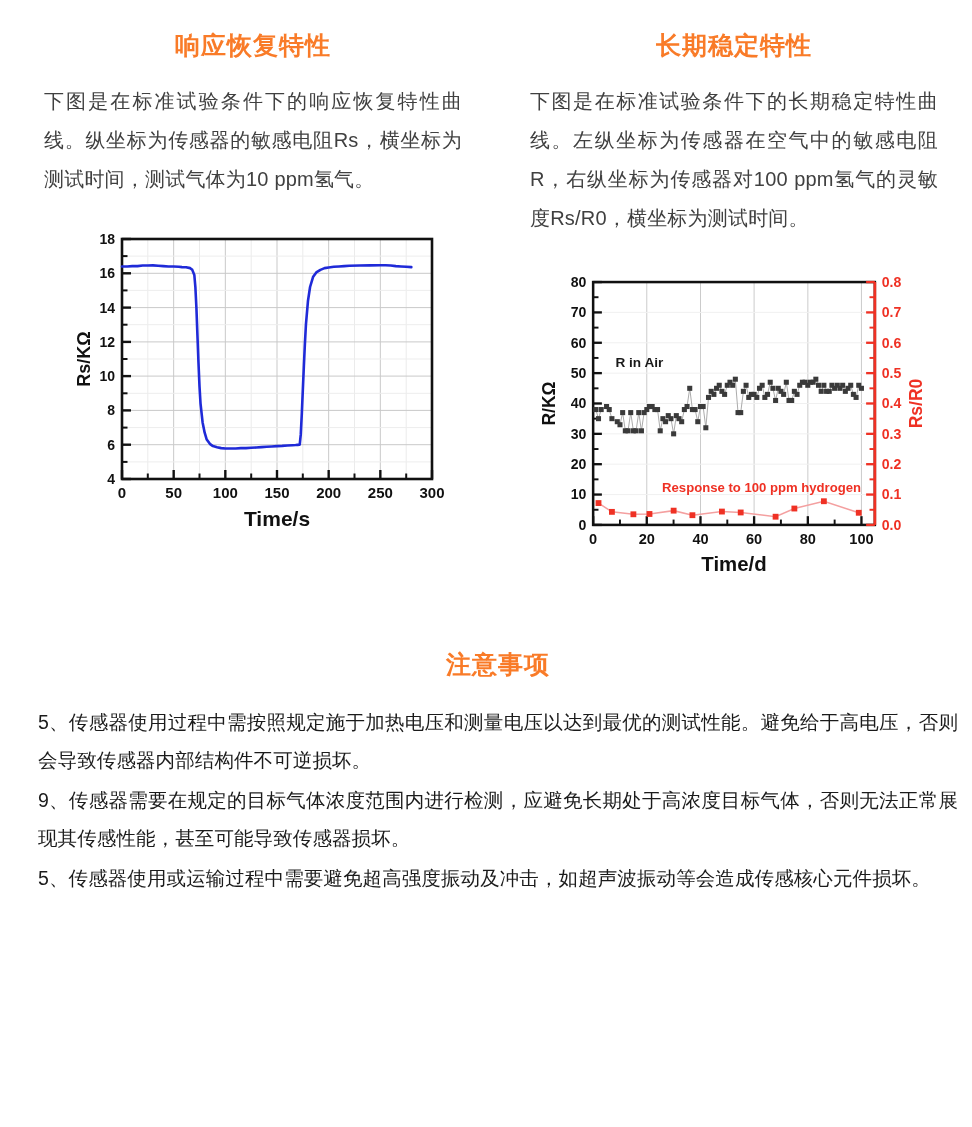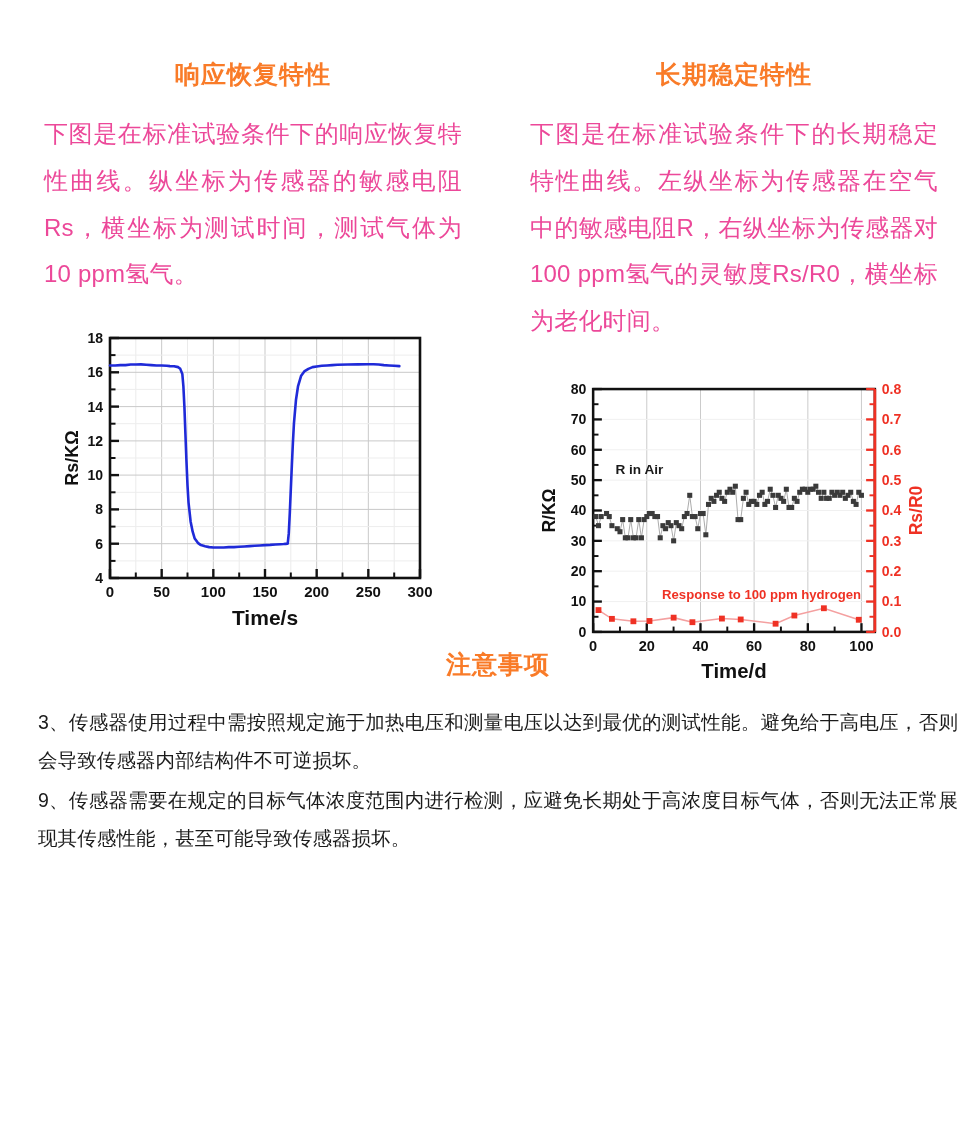--- a/index.html
+++ b/index.html
@@ -14,45 +14,45 @@
   }
   .page{width:972px;height:1127px;position:relative;}
 
   
   .columns{
     display:flex;
     width:972px;
     padding-top:30px;
     box-sizing:border-box;
   }
-  .col{width:486px;box-sizing:border-box;padding:0 42px;margin-top:29px;}
+  .col{width:486px;box-sizing:border-box;padding:0 42px;}
   .col.left{padding-left:44px;padding-right:24px;}
   .col.right{padding-left:44px;padding-right:34px;}
 
   .sec-title{
     text-align:center;
     color:#f97b28;
     font-size:25px;
     font-weight:bold;
     letter-spacing:1px;
     margin:0 0 22px 0;
     line-height:1.2;
   }
   .sec-body{
-    font-size:24px;
+    font-size:20px;
     line-height:1.95;
-    color:#ec4899;
+    color:#404040;
     letter-spacing:0.2px;
     margin:0;
     text-align:justify;
   }
 
   
   .chart-wrap{margin-top:22px;display:flex;justify-content:center;}
-  .chart-wrap.left-chart{margin-left:-6px;}
+  .chart-wrap.left-chart{margin-left:-6px;justify-content:flex-end;}
   svg{display:block;}
 
   
   .notes{
     position:absolute;
     left:12px;top:648px;width:972px;
     padding:0 26px;
     box-sizing:border-box;
   }
   .notes-title{
@@ -173,21 +173,21 @@
           <polyline id="rr-curve" fill="none" stroke="#1f2ad8" stroke-width="2.6" stroke-linejoin="round" stroke-linecap="round" points="60.00,45.43 65.17,45.43 70.33,45.09 75.50,45.09 80.67,44.57 85.83,44.57 91.00,44.40 96.17,44.74 101.33,45.09 106.50,45.43 111.67,45.43 116.83,45.77 119.93,46.11 124.07,46.29 128.20,47.14 130.27,48.86 132.33,54.00 133.37,66.00 134.40,86.57 135.43,114.00 136.47,141.43 137.50,165.43 138.53,182.57 140.60,201.43 142.67,211.71 144.73,218.57 147.83,222.86 150.93,225.09 155.07,226.29 159.20,227.14 163.33,227.49 168.50,227.49 173.67,227.49 178.83,227.14 184.00,227.14 189.17,226.80 194.33,226.46 199.50,226.11 204.67,225.77 209.83,225.43 215.00,225.09 220.17,224.91 225.33,224.57 230.50,224.23 233.60,224.06 235.67,223.89 237.73,223.71 238.77,213.43 239.80,192.86 240.83,168.86 241.87,144.86 242.90,122.57 243.93,103.71 246.00,79.71 248.07,66.00 251.17,55.71 254.27,51.43 258.40,48.86 262.53,47.14 266.67,46.46 271.83,45.77 277.00,45.43 282.17,45.09 287.33,44.74 297.67,44.57 308.00,44.40 318.33,44.23 323.50,44.23 328.67,44.57 333.83,45.09 339.00,45.43 344.17,45.77 349.33,46.11"></polyline>
 
           <text x="28" y="138" transform="rotate(-90 28 138)" text-anchor="middle" font-size="18" font-weight="bold" fill="#111" font-family="'Liberation Sans',sans-serif">Rs/KΩ</text>
           <text x="215" y="305" text-anchor="middle" font-size="21" font-weight="bold" fill="#111" font-family="'Liberation Sans',sans-serif">Time/s</text>
         </svg>
       </div>
     </div>
 
     <div class="col right">
       <h2 class="sec-title">长期稳定特性</h2>
-      <p class="sec-body">下图是在标准试验条件下的长期稳定特性曲线。左纵坐标为传感器在空气中的敏感电阻R，右纵坐标为传感器对100  ppm氢气的灵敏度Rs/R0，横坐标为老化时间。</p>
+      <p class="sec-body">下图是在标准试验条件下的长期稳定特性曲线。左纵坐标为传感器在空气中的敏感电阻R，右纵坐标为传感器对100  ppm氢气的灵敏度Rs/R0，横坐标为测试时间。</p>
 
       <div class="chart-wrap">
         <svg width="420" height="320" viewBox="0 0 420 320">
 
           <g>
             <line x1="65" y1="18" x2="65" y2="268" stroke="#c9c9c9" stroke-width="1"></line>
             <line x1="120.2" y1="18" x2="120.2" y2="268" stroke="#c9c9c9" stroke-width="1"></line>
             <line x1="175.5" y1="18" x2="175.5" y2="268" stroke="#c9c9c9" stroke-width="1"></line>
             <line x1="230.7" y1="18" x2="230.7" y2="268" stroke="#c9c9c9" stroke-width="1"></line>
             <line x1="286" y1="18" x2="286" y2="268" stroke="#c9c9c9" stroke-width="1"></line>
@@ -406,17 +406,18 @@
           <text x="26" y="143" transform="rotate(-90 26 143)" text-anchor="middle" font-size="18" font-weight="bold" fill="#111" font-family="'Liberation Sans',sans-serif">R/KΩ</text>
           <text x="404" y="143" transform="rotate(-90 404 143)" text-anchor="middle" font-size="18" font-weight="bold" fill="#ef3124" font-family="'Liberation Sans',sans-serif">Rs/R0</text>
           <text x="210" y="315" text-anchor="middle" font-size="21" font-weight="bold" fill="#111" font-family="'Liberation Sans',sans-serif">Time/d</text>
         </svg>
       </div>
     </div>
   </div>
 
   <div class="notes">
     <h2 class="notes-title">注意事项</h2>
-    <p class="note">3、传感器使用过程中需按照规定施于加热电压和测量电压以达到最优的测试性能。避免给于高电压，否则会导致传感器内部结构件不可逆损坏。</p>
+    <p class="note">5、传感器使用过程中需按照规定施于加热电压和测量电压以达到最优的测试性能。避免给于高电压，否则会导致传感器内部结构件不可逆损坏。</p>
     <p class="note">9、传感器需要在规定的目标气体浓度范围内进行检测，应避免长期处于高浓度目标气体，否则无法正常展现其传感性能，甚至可能导致传感器损坏。</p>
+    <p class="note">5、传感器使用或运输过程中需要避免超高强度振动及冲击，如超声波振动等会造成传感核心元件损坏。</p>
   </div>
 
 </div>
 
 </body></html>

